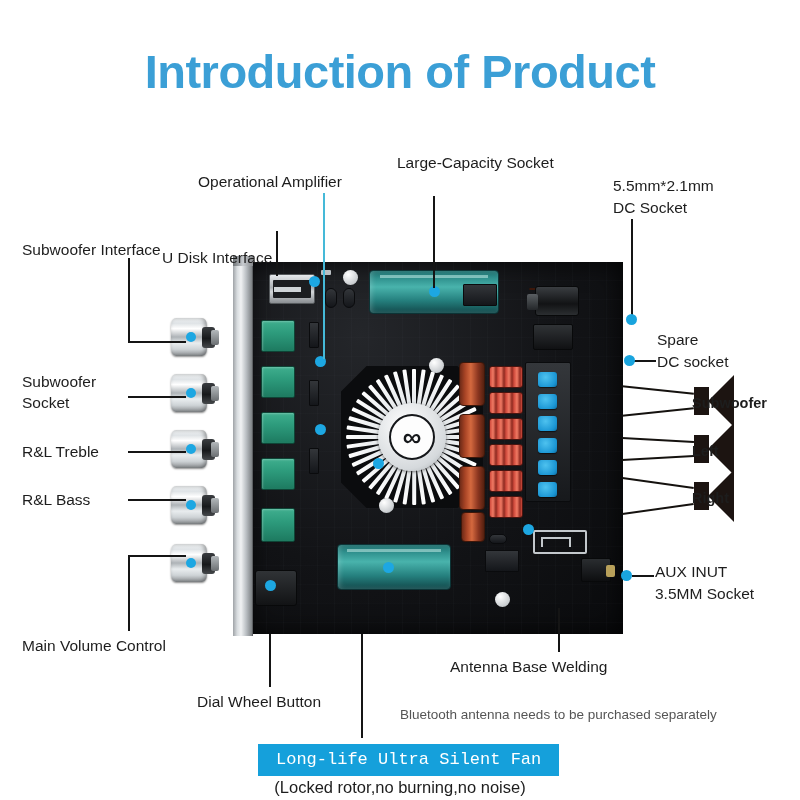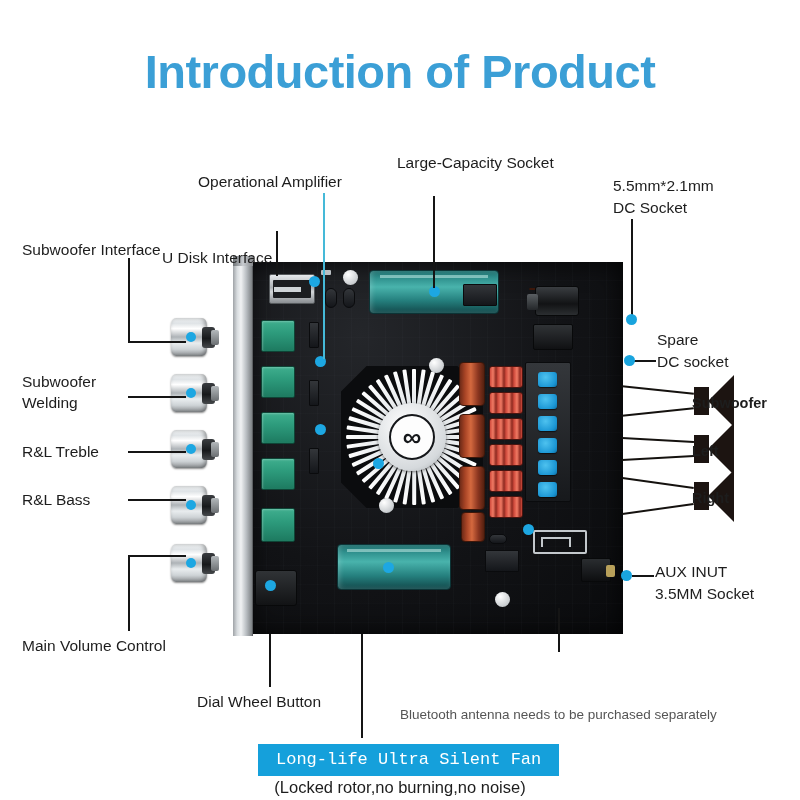--- a/index.html
+++ b/index.html
@@ -432,21 +432,21 @@
       <div class="nut"></div>
       <div class="mark"></div>
     </div>
   </div>
 
   <div class="lbl" style="left:22px;top:240px;">Subwoofer Interface</div>
   <div class="line v" style="left:128px;top:258px;height:84px;"></div>
   <div class="line h" style="left:128px;top:341px;width:58px;"></div>
 
   <div class="lbl" style="left:22px;top:372px;">Subwoofer</div>
-  <div class="lbl" style="left:22px;top:393px;">Welding</div>
+  <div class="lbl" style="left:22px;top:393px;">Socket</div>
   <div class="line h" style="left:128px;top:396px;width:58px;"></div>
 
   <div class="lbl" style="left:22px;top:442px;">R&amp;L Treble</div>
   <div class="line h" style="left:128px;top:451px;width:58px;"></div>
 
   <div class="lbl" style="left:22px;top:490px;">R&amp;L Bass</div>
   <div class="line h" style="left:128px;top:499px;width:58px;"></div>
 
   <div class="lbl" style="left:22px;top:636px;text-align:center;">Main Volume Control</div>
   <div class="line h" style="left:128px;top:555px;width:58px;"></div>
@@ -498,19 +498,20 @@
     <div class="w1" style="left:-58px;top:12px;width:72px;transform:rotate(8deg);"></div>
     <div class="w2" style="left:-58px;top:38px;width:72px;transform:rotate(-8deg);"></div>
   </div>
   <div class="lbl bold" style="left:692px;top:489px;">Right</div>
 
   <div class="lbl" style="left:197px;top:692px;">Dial Wheel Button</div>
   <div class="line v" style="left:269px;top:634px;height:53px;"></div>
 
   <div class="line v" style="left:361px;top:634px;height:104px;"></div>
 
+  <div class="lbl" style="left:450px;top:657px;">Antenna Base Welding</div>
   <div class="lbl sub" style="left:400px;top:706px;text-align:right;">Bluetooth antenna needs to be purchased separately</div>
   <div class="line v" style="left:558px;top:608px;height:44px;"></div>
 
   <div class="banner" style="left:258px;top:744px;font-family:Liberation Mono, monospace;">Long-life Ultra Silent Fan</div>
   <div class="banner-sub" style="left:0;top:778px;width:800px;">(Locked rotor,no burning,no noise)</div>
 
 </div>
 
 </body></html>

